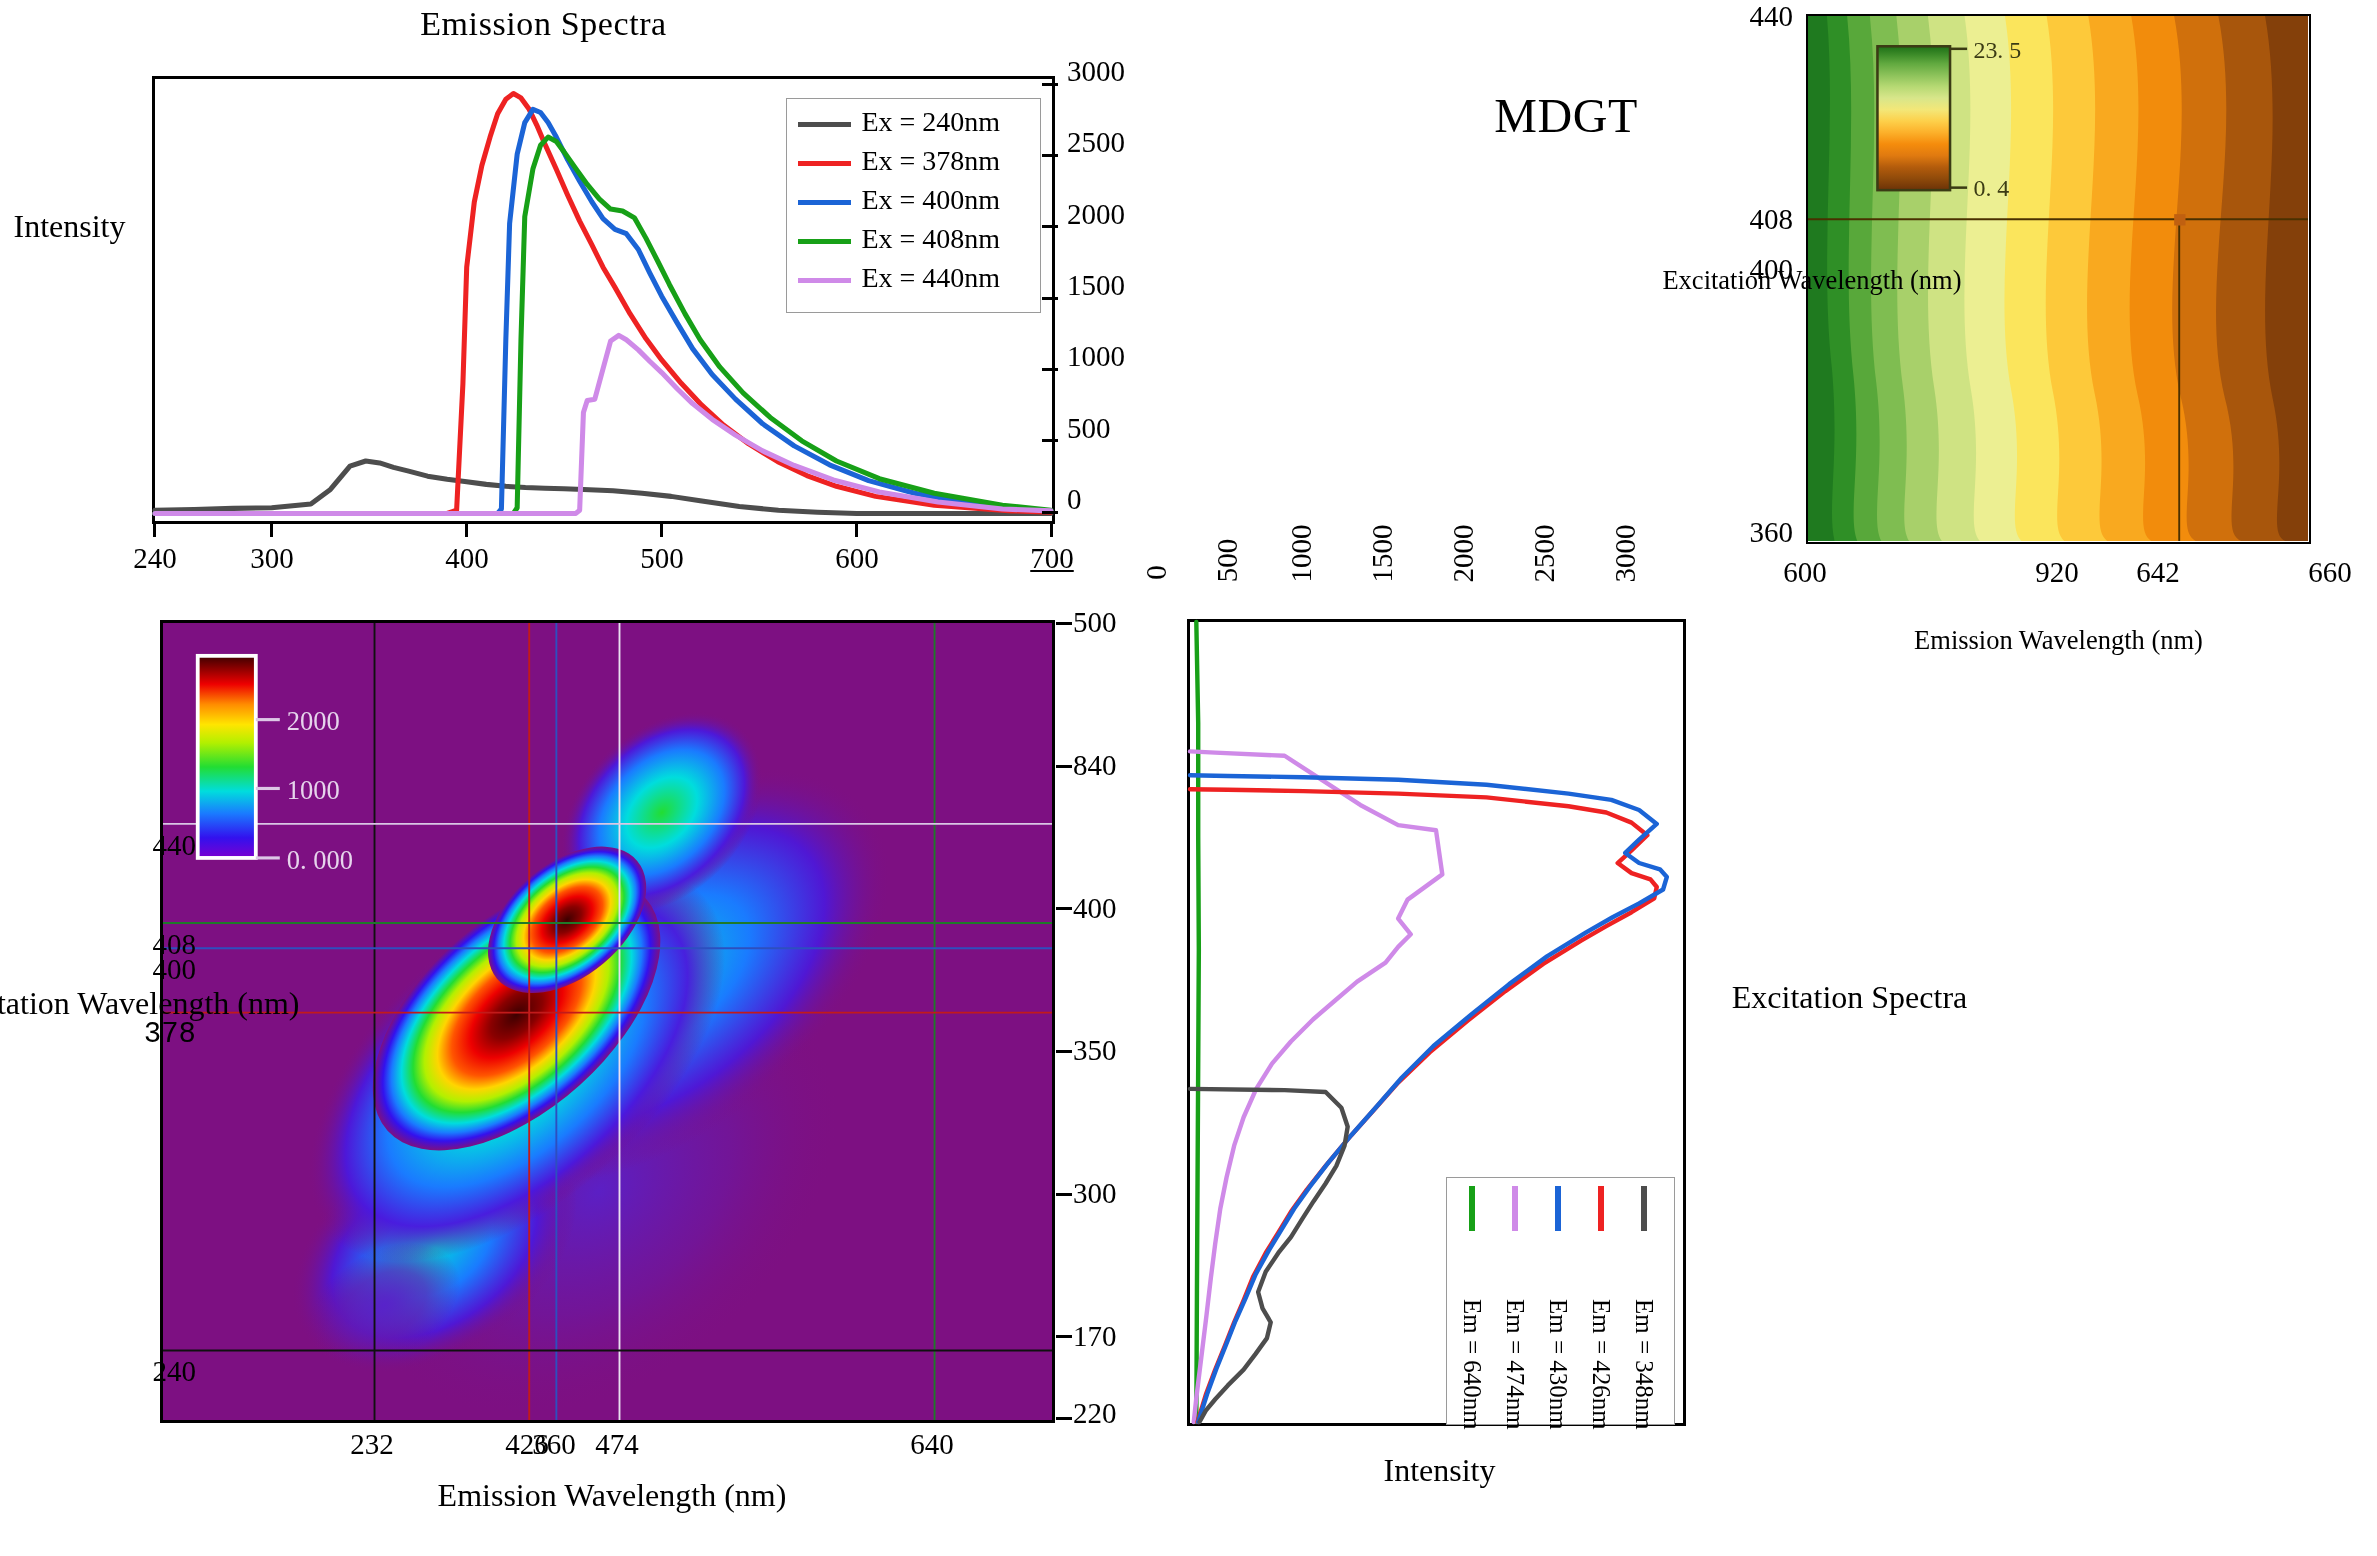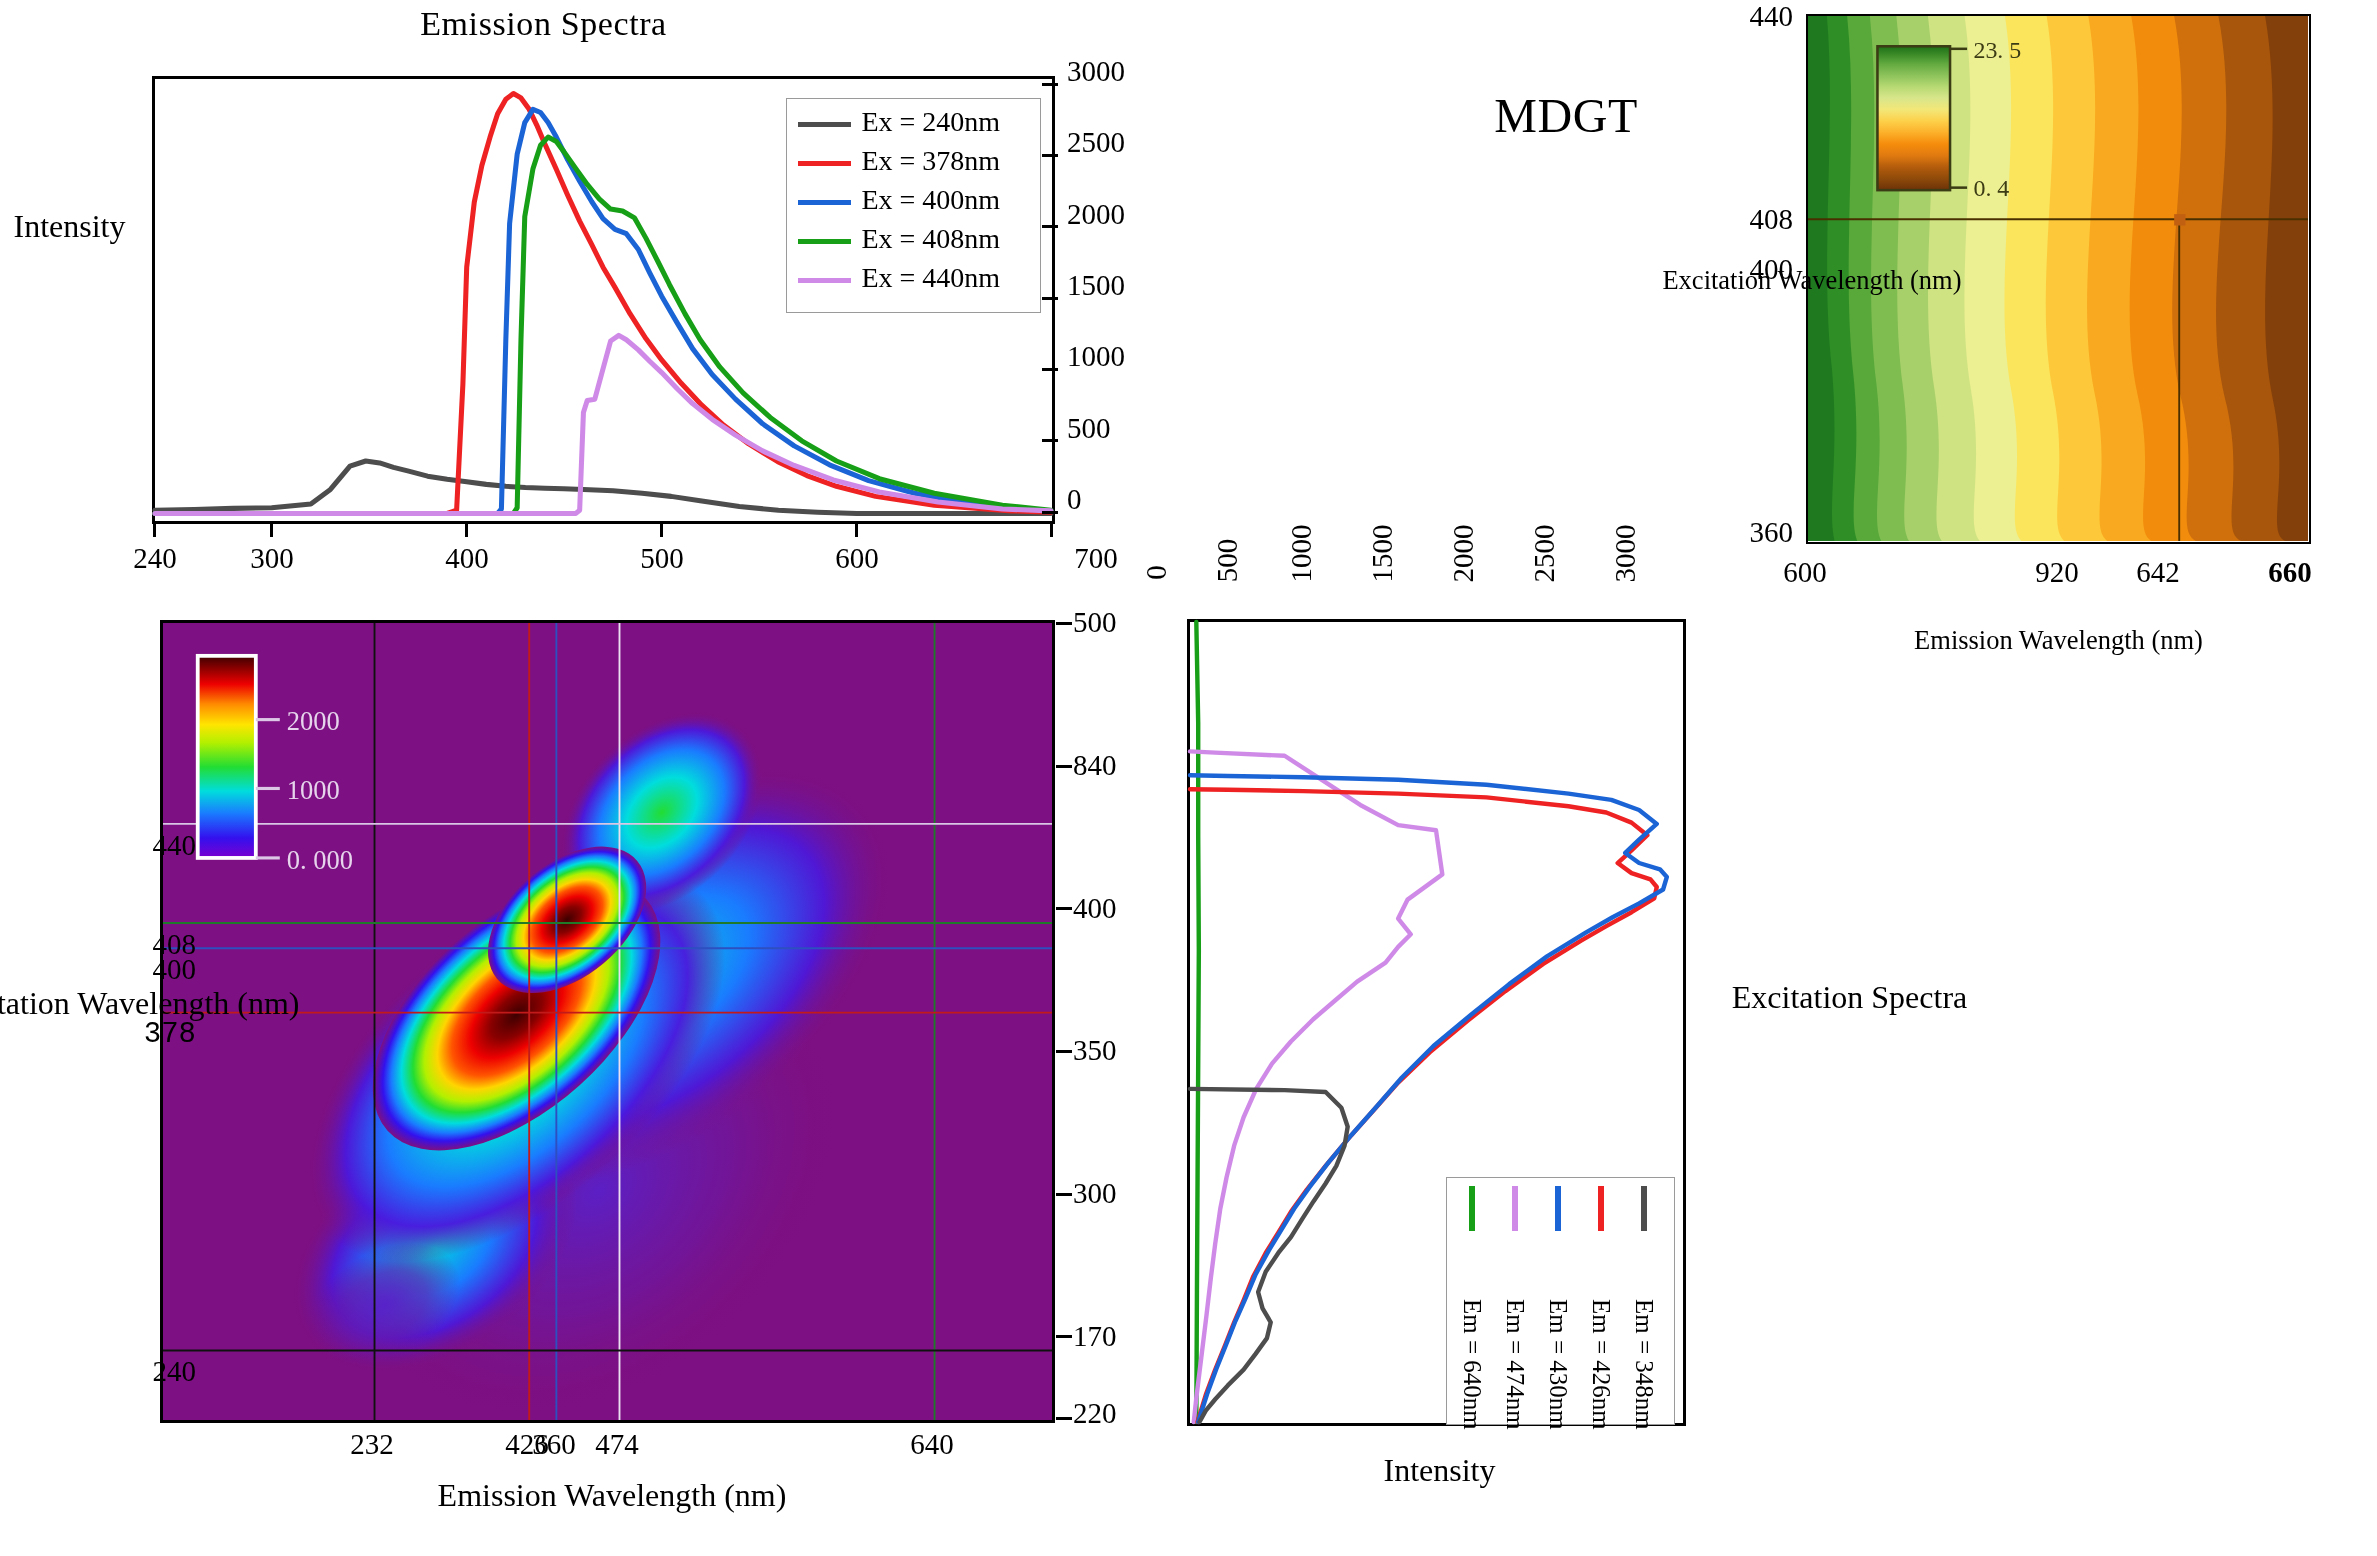--- a/index.html
+++ b/index.html
@@ -96,21 +96,21 @@
   <div style="top:343px;">500</div>
   <div style="top:414px;">0</div>
 </div>
 
 <div class="panel" id="emXticks">
   <div style="left:0px;">240</div>
   <div style="left:117px;">300</div>
   <div style="left:312px;">400</div>
   <div style="left:507px;">500</div>
   <div style="left:702px;">600</div>
-  <div style="left:941px;">700</div>
+  <div style="left:897px;text-decoration:underline;">700</div>
 </div>
 
 <div class="legbox" id="emLeg">
   <div class="row">
     <span class="sw legline" style="background:#4d4d4d"></span><span>Ex = 240nm</span>
   </div>
   <div class="row">
     <span class="sw legline" style="background:#ee2222"></span><span>Ex = 378nm</span>
   </div>
   <div class="row">
@@ -355,21 +355,21 @@
   <div style="top:0px;">440</div>
   <div style="top:203px;">408</div>
   <div style="top:253px;">400</div>
   <div style="top:516px;">360</div>
 </div>
 
 <div class="panel" id="ctXticks">
   <div style="left:19px;">600</div>
   <div style="left:271px;">920</div>
   <div style="left:372px;">642</div>
-  <div style="left:504px;font-weight:bold;">660</div>
+  <div style="left:544px;">660</div>
 </div>
 
 <div class="panel" id="ctYlab">
   <span class="rot90" style="font-size:26.5px;">Excitation Wavelength (nm)</span>
 </div>
 <div class="panel" id="ctXlab" style="font-size:26.5px;">Emission Wavelength (nm)</div>
 
 <div class="panel" style="left:0;top:0;width:2377px;height:1557px;pointer-events:none;">
 
   <div class="tick" style="left:1042px;top:83px;width:16.4px;height:3.2px;"></div>

